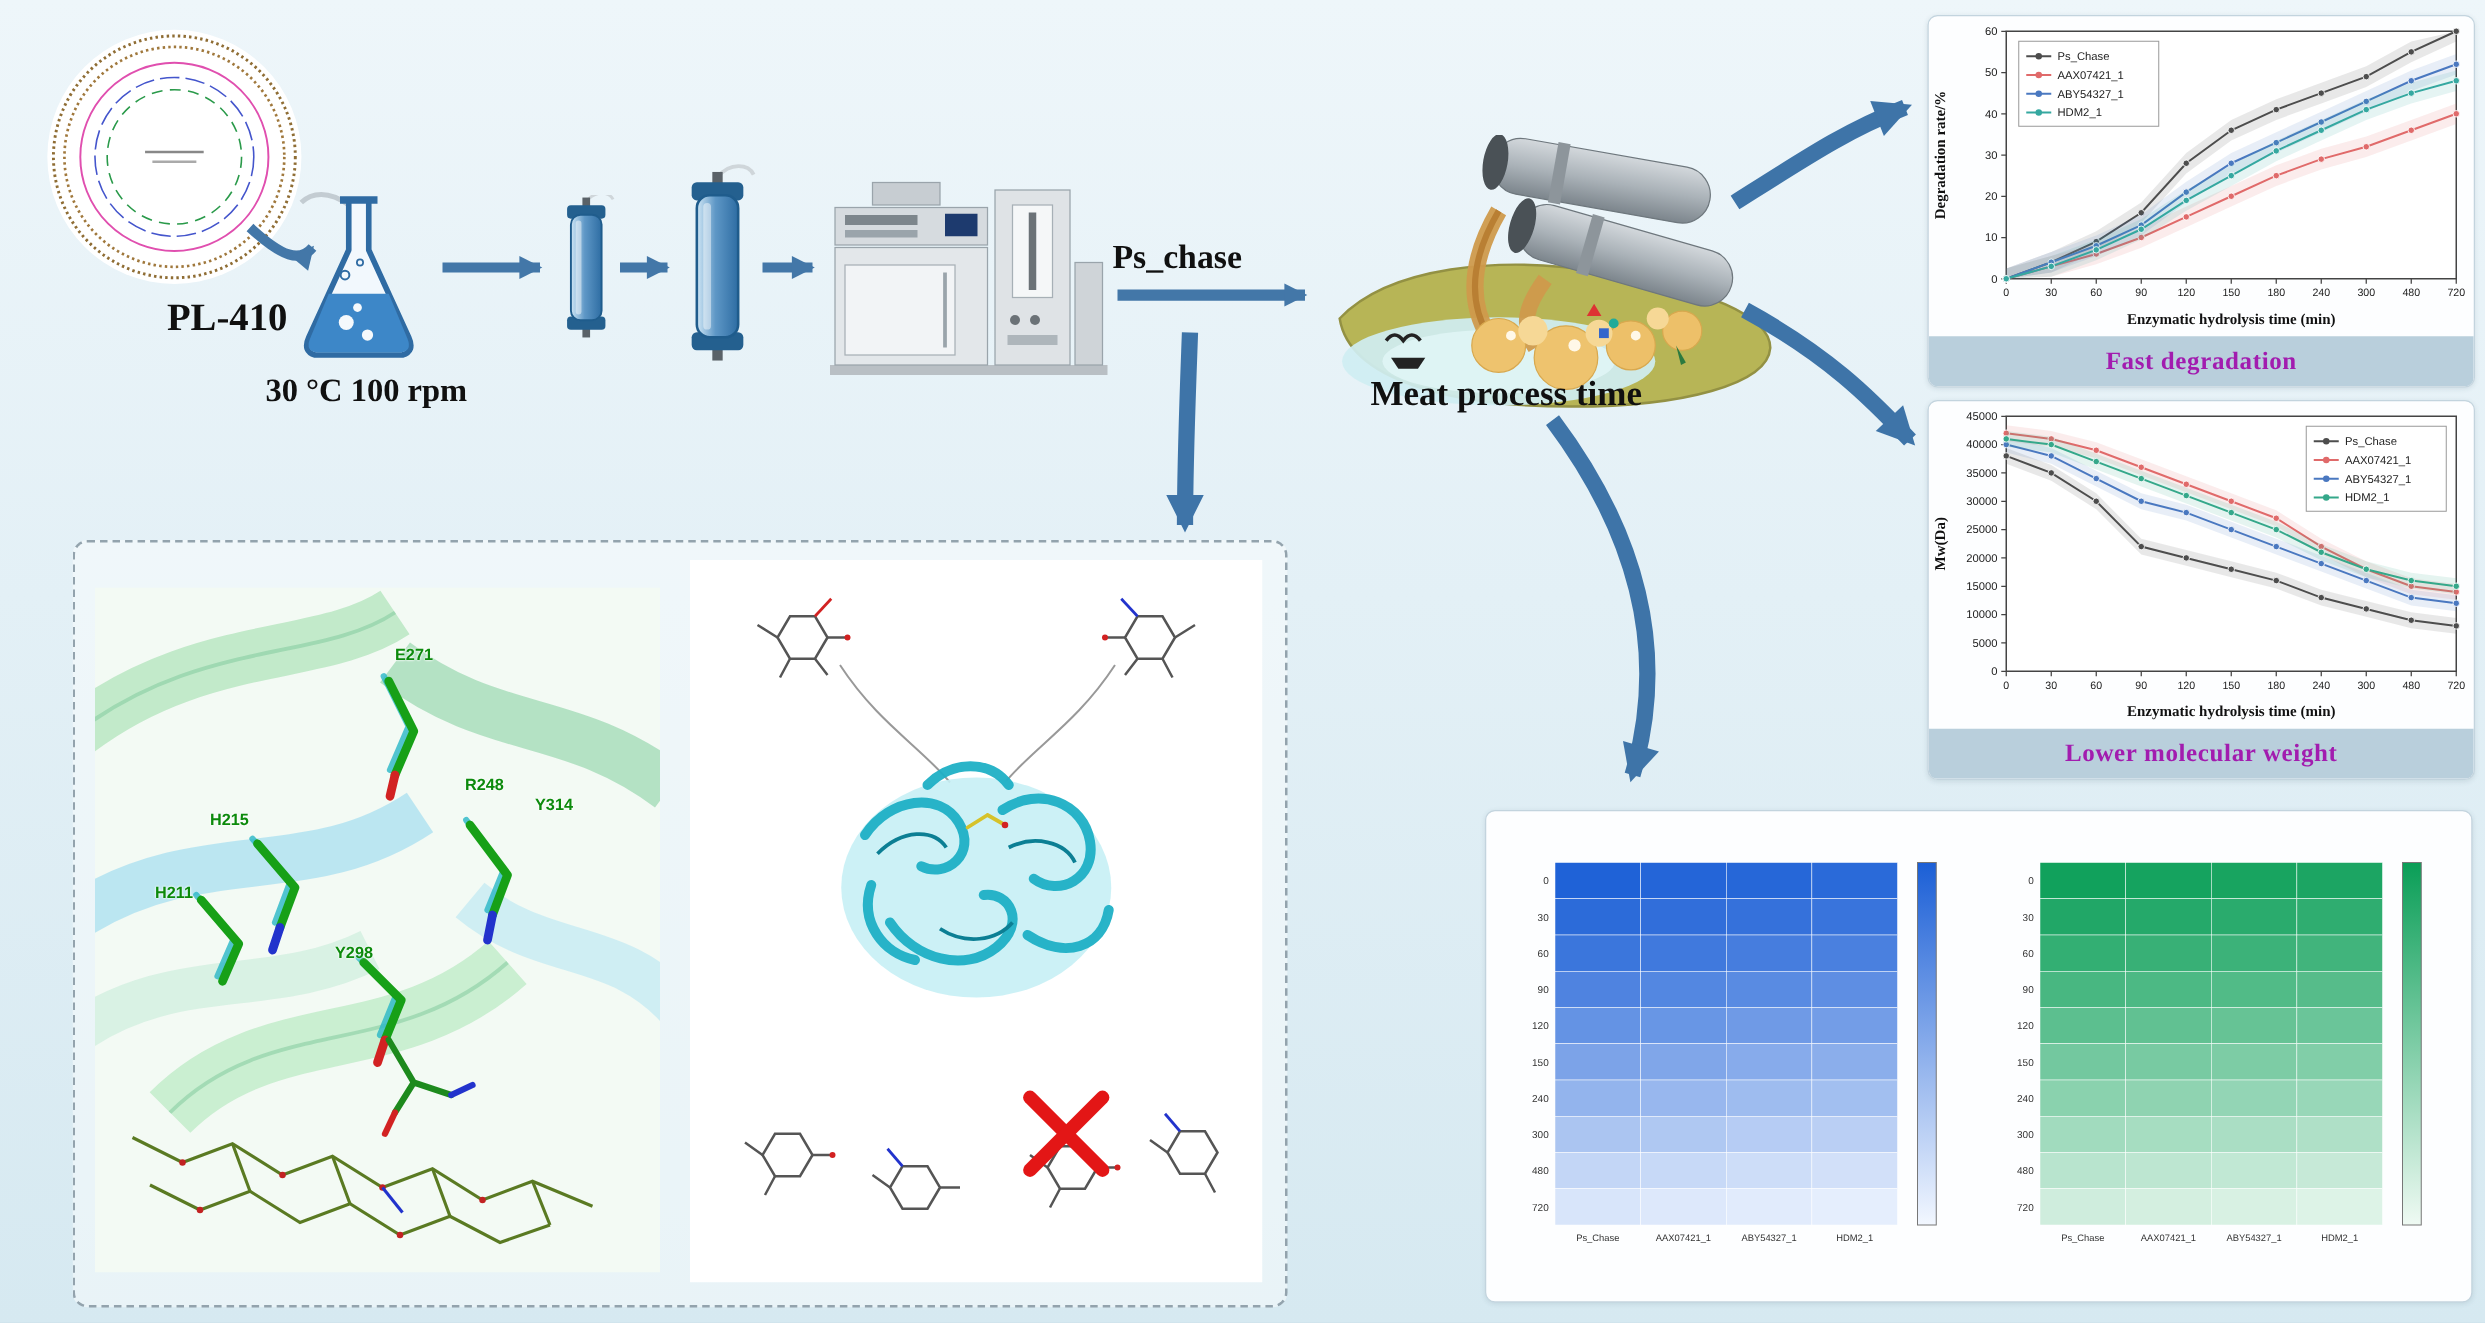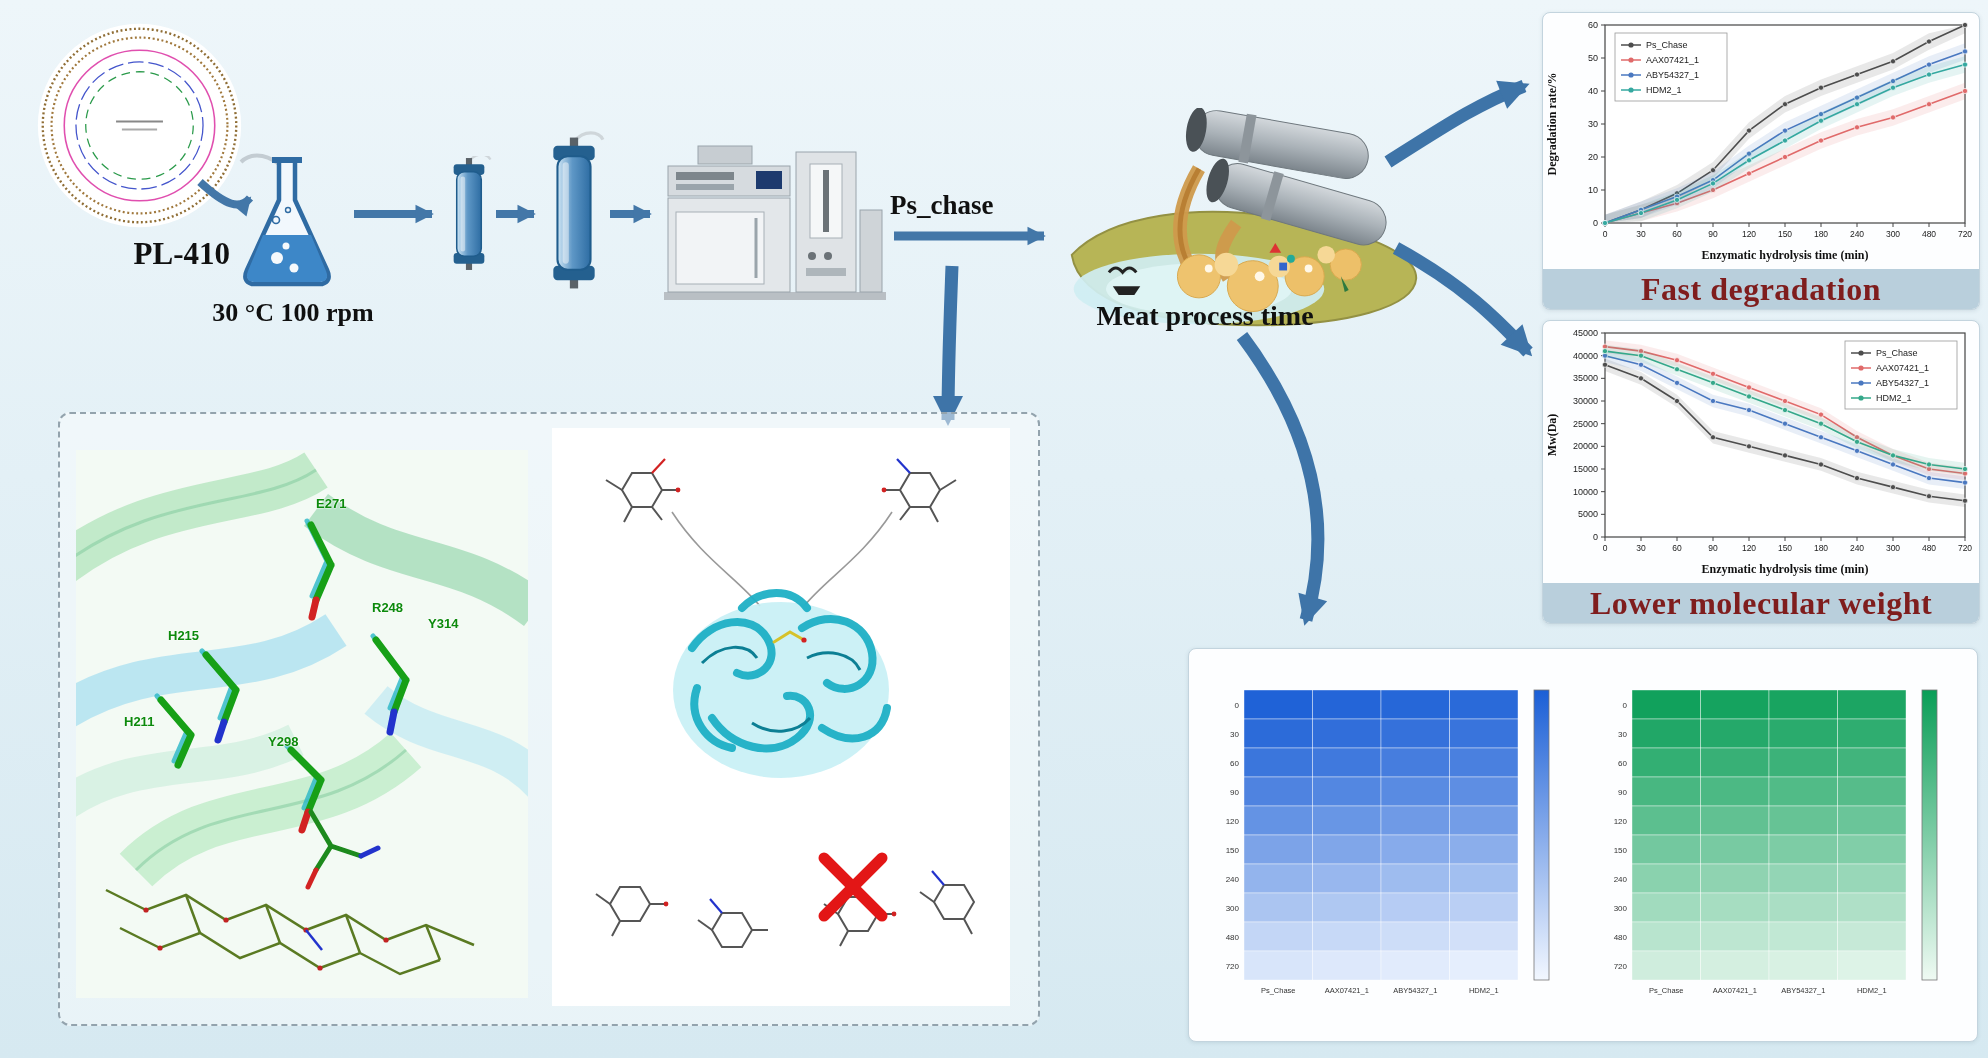--- a/index.html
+++ b/index.html
@@ -9,24 +9,24 @@
   .abs{position:absolute;}
   .label{position:absolute;font-weight:bold;color:#101010;}
   .plasmid-label{left:50px;top:236px;width:180px;text-align:right;font-size:31px;}
   .flask-label{left:178px;top:298px;width:230px;text-align:center;font-size:26px;}
   .enzyme-label{left:890px;top:190px;font-size:27px;}
   .water-label{left:1030px;top:300px;width:350px;text-align:center;font-size:28px;}
   .panel{position:absolute;background:#fdfeff;border:1px solid #c3d4de;border-radius:8px;
     overflow:hidden;display:flex;flex-direction:column;box-shadow:0 1px 4px rgba(40,70,90,.12);}
   .chartwrap{flex:1;display:flex;align-items:center;justify-content:center;}
   .caption{height:40px;background:#b9cfdc;display:flex;align-items:center;justify-content:center;
-    font-size:32px;font-weight:bold;color:#7f1d1d;letter-spacing:.5px;}
+    font-size:20px;font-weight:bold;color:#a21caf;letter-spacing:.5px;}
   .hmwrap{flex:1;display:flex;align-items:center;justify-content:space-evenly;}
-  .dashedbox{position:absolute;left:58px;top:412px;width:968px;height:610px;
-    border:2px dashed #93a3ad;border-radius:12px;background:rgba(252,254,253,.5);padding-left:10px;}
+  .dashedbox{position:absolute;left:58px;top:432px;width:968px;height:610px;
+    border:2px dashed #93a3ad;border-radius:12px;background:rgba(252,254,253,.5);}
   .dock-left{position:absolute;left:16px;top:36px;width:452px;height:548px;}
   .dock-right{position:absolute;left:492px;top:14px;width:458px;height:578px;}
   .residue{position:absolute;font:700 13px "Liberation Sans",sans-serif;color:#0c8a0c;
     text-shadow:0 0 2px #fff,0 0 2px #fff;}
   svg{display:block;}
 </style>
 </head>
 <body>
 
 <div class="canvas">
@@ -594,21 +594,21 @@
         </g>
         <line x1="230" y1="480" x2="246" y2="500" stroke="#2233cc" stroke-width="2.5"></line>
         <g stroke="#1d8a1d" stroke-width="5" stroke-linecap="round">
           <path d="M235,362 L255,396 M255,396 L240,420 M255,396 L285,406"></path>
         </g>
         <line x1="285" y1="406" x2="302" y2="398" stroke="#2233cc" stroke-width="5" stroke-linecap="round"></line>
         <line x1="240" y1="420" x2="232" y2="437" stroke="#d22222" stroke-width="5" stroke-linecap="round"></line>
       </svg>
     <span class="residue" style="left: 240px; top: 46px;">E271</span>
         <span class="residue" style="left: 92px; top: 178px;">H215</span>
-        <span class="residue" style="left: 48px; top: 236px; margin-top: 28px;">H211</span>
+        <span class="residue" style="left: 48px; top: 236px;">H211</span>
         <span class="residue" style="left: 192px; top: 284px;">Y298</span>
         <span class="residue" style="left: 296px; top: 150px;">R248</span>
         <span class="residue" style="left: 352px; top: 166px;">Y314</span>
       </div>
     <div class="dock-right">
       <svg width="458" height="578" viewBox="0 0 458 578">
         <rect width="458" height="578" fill="#ffffff"></rect>
 
         <path d="M120,84 C150,130 185,150 208,178" fill="none" stroke="#999" stroke-width="1.6"></path>
         <path d="M340,84 C310,130 275,150 252,178" fill="none" stroke="#999" stroke-width="1.6"></path>

